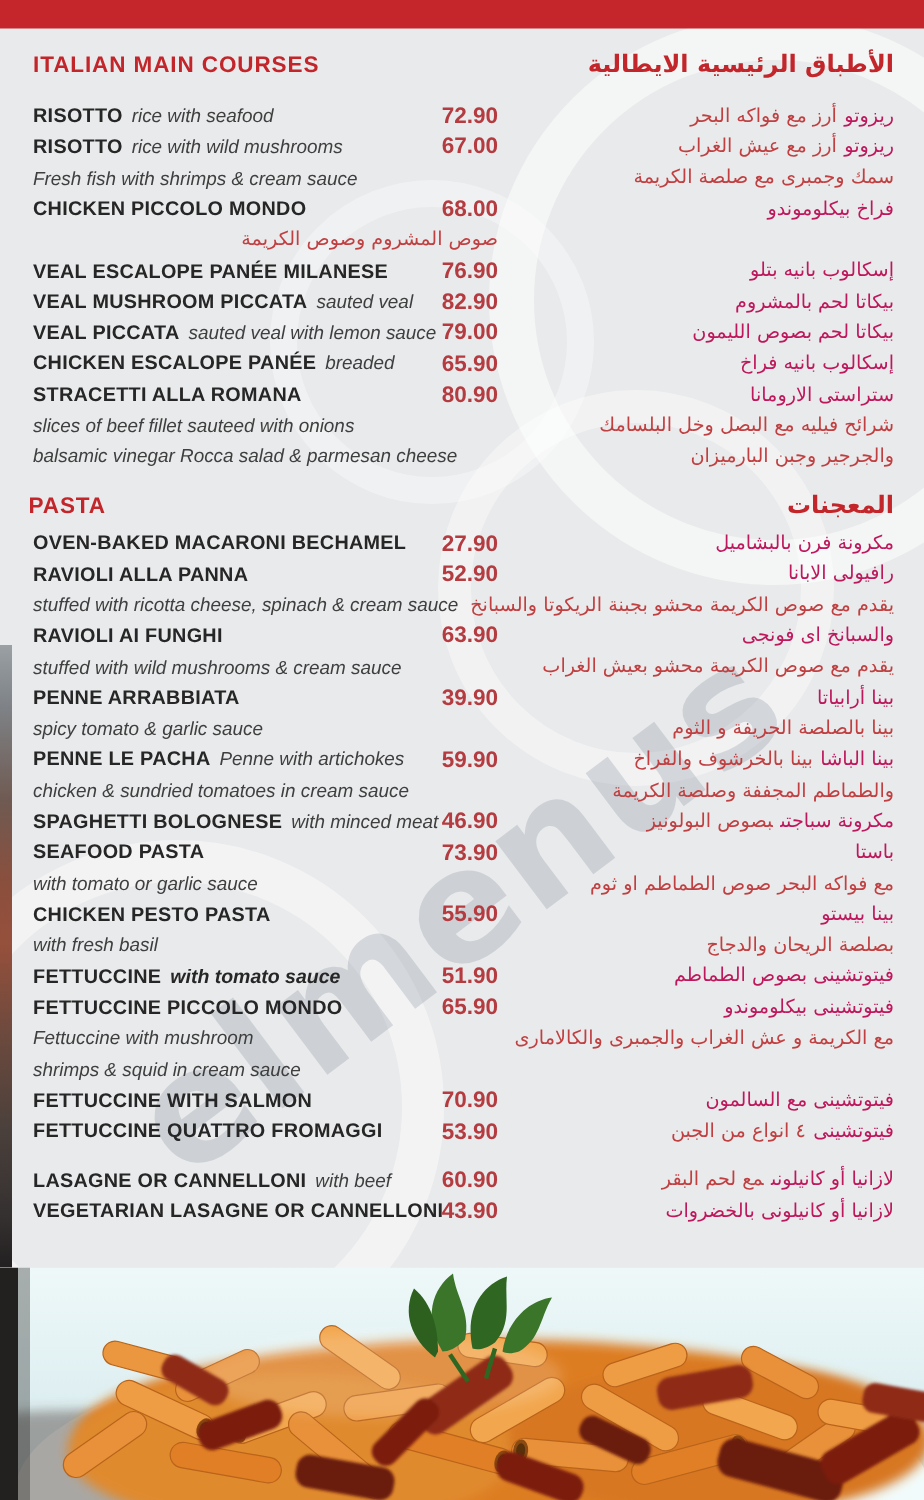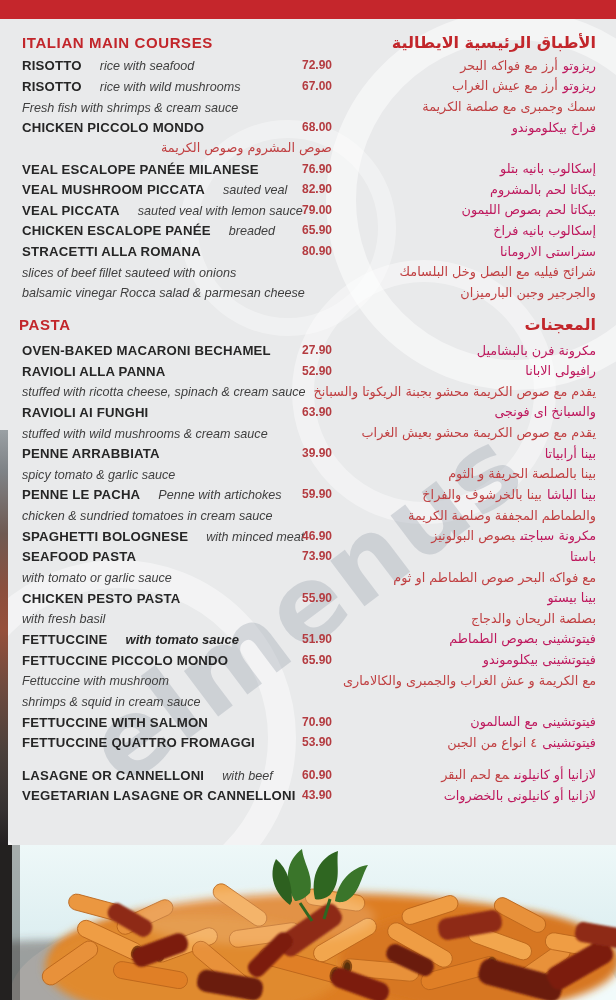--- a/index.html
+++ b/index.html
@@ -13,33 +13,33 @@
   .r4{left:180px;top:120px;width:180px;height:180px;border:18px solid rgba(255,255,255,.35);}
   .watermark{position:absolute;left:-45px;top:545px;width:700px;text-align:center;
              font-size:104px;font-weight:bold;letter-spacing:2px;color:rgba(150,158,170,.33);
              transform:rotate(-37deg);z-index:1;font-family:"DejaVu Sans",sans-serif;}
   .topband{position:absolute;left:0;top:0;width:616px;height:19px;background:#c5262c;z-index:3;}
   .edge{position:absolute;left:0;top:430px;width:8px;height:415px;z-index:3;
         background:linear-gradient(180deg,#9aa0a4 0%,#7e8286 10%,#6f5a52 25%,#8a4f3d 38%,#96503b 48%,#6e4a3e 62%,#4a403b 78%,#343030 92%,#232021 100%);}
   .content{position:absolute;left:0;top:19px;right:0;z-index:2;}
   .section-head{display:flex;justify-content:space-between;align-items:baseline;
                 padding:0 20px 0 22px;height:20px;}
-  .sh1{margin-top:14px;margin-bottom:2px;}
+  .sh1{margin-top:14px;margin-bottom:14px;}
   .sh2{margin-top:12px;margin-bottom:5px;padding-left:19px;}
   .shen{color:#c2262b;font-weight:bold;font-size:15px;letter-spacing:.6px;}
   .shar{color:#c2262b;font-weight:bold;font-size:16px;direction:rtl;font-family:"DejaVu Sans",sans-serif;}
   .row{display:grid;grid-template-columns:minmax(0,1fr) 64px 264px;align-items:center;
        height:20.65px;padding:0 20px 0 22px;}
   .en{white-space:nowrap;overflow:visible;}
   .nm{font-weight:bold;font-size:13.2px;color:#262626;letter-spacing:.2px;font-style:normal;}
   .nm:empty{display:none;}
   .ds{font-style:italic;font-size:12.6px;color:#3f3f3f;}
-  .nm:not(:empty)+.ds{margin-left:18px;}
+  .nm:not(:empty)+.ds{margin-left:6px;}
   .ds.bold{font-weight:bold;color:#262626;font-size:13px;}
-  .pr{text-align:right;font-weight:bold;font-size:12px;color:#b43b40;white-space:nowrap;}
+  .pr{text-align:right;font-weight:bold;font-size:15px;color:#b43b40;white-space:nowrap;}
   .ar{direction:rtl;text-align:right;white-space:nowrap;font-family:"DejaVu Sans",sans-serif;
       font-size:12.8px;color:#3b3b3b;}
   .ard{color:#be185d;}
   .arr{color:#c04042;}
   .ard:not(:empty)+.arr{margin-inline-start:5px;}
   .spacer{height:12px;}
   .photo{position:absolute;left:0;top:845px;width:616px;height:155px;z-index:4;}
 </style>
 </head>
 <body>

